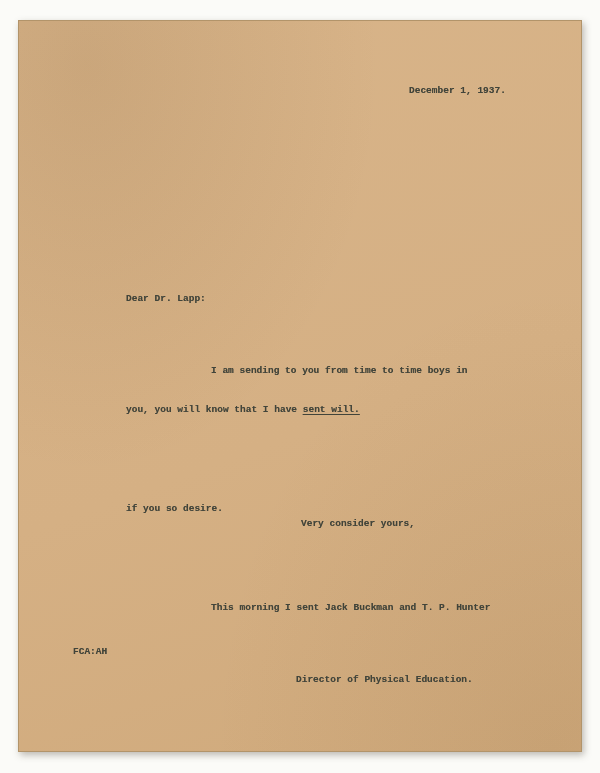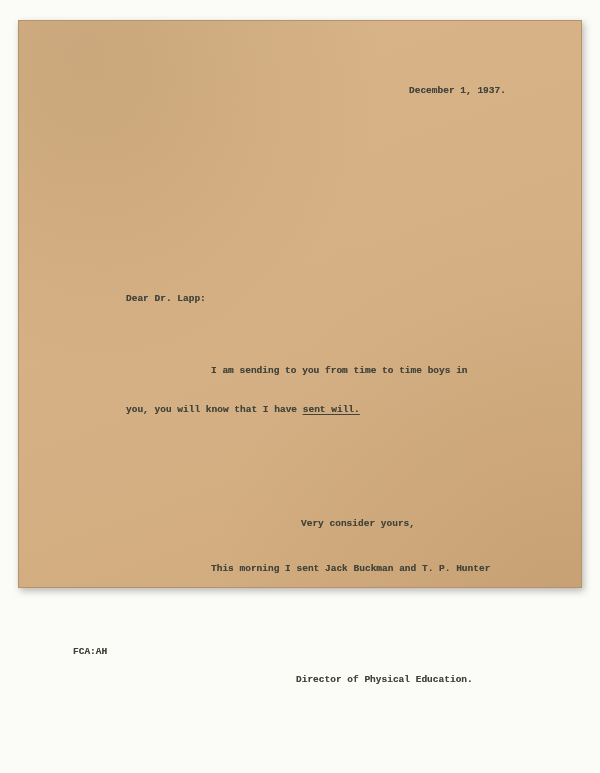--- a/index.html
+++ b/index.html
@@ -19,21 +19,21 @@
     width: 600px;
     height: 773px;
     background: var(--backdrop);
     overflow: hidden;
   }
   .paper {
     position: absolute;
     left: 18px;
     top: 20px;
     width: 564px;
-    height: 568px;
+    height: 732px;
     background:
       radial-gradient(ellipse at 12% 6%, rgba(120,85,45,0.14), transparent 42%),
       radial-gradient(ellipse at 95% 100%, rgba(120,85,45,0.10), transparent 45%),
       linear-gradient(160deg, #d8b489 0%, var(--paper) 55%, #d0aa7c 100%);
     border: 1px solid #b2946a;
     box-shadow: 2px 3px 7px rgba(70,60,45,0.35);
   }
   .txt {
     position: absolute;
     color: var(--ink);
@@ -65,20 +65,21 @@
 
 
     <div class="txt salute">Dear Dr. Lapp:</div>
 
     <div class="txt body">
       <div class="para">
         <span class="line indent">I am sending to you from time to time boys in</span>
         <span class="line"><span>you, you will know that I have </span><span class="uline">sent will.</span></span>
       </div>
       <div class="para">
+        <span class="line">if you so desire.</span>
       </div>
       <div class="para">
         <span class="line indent">This morning I sent Jack Buckman and T. P. Hunter</span>
         
         
         
       </div>
     </div>
 
     <div class="txt closing">Very consider yours,</div>

